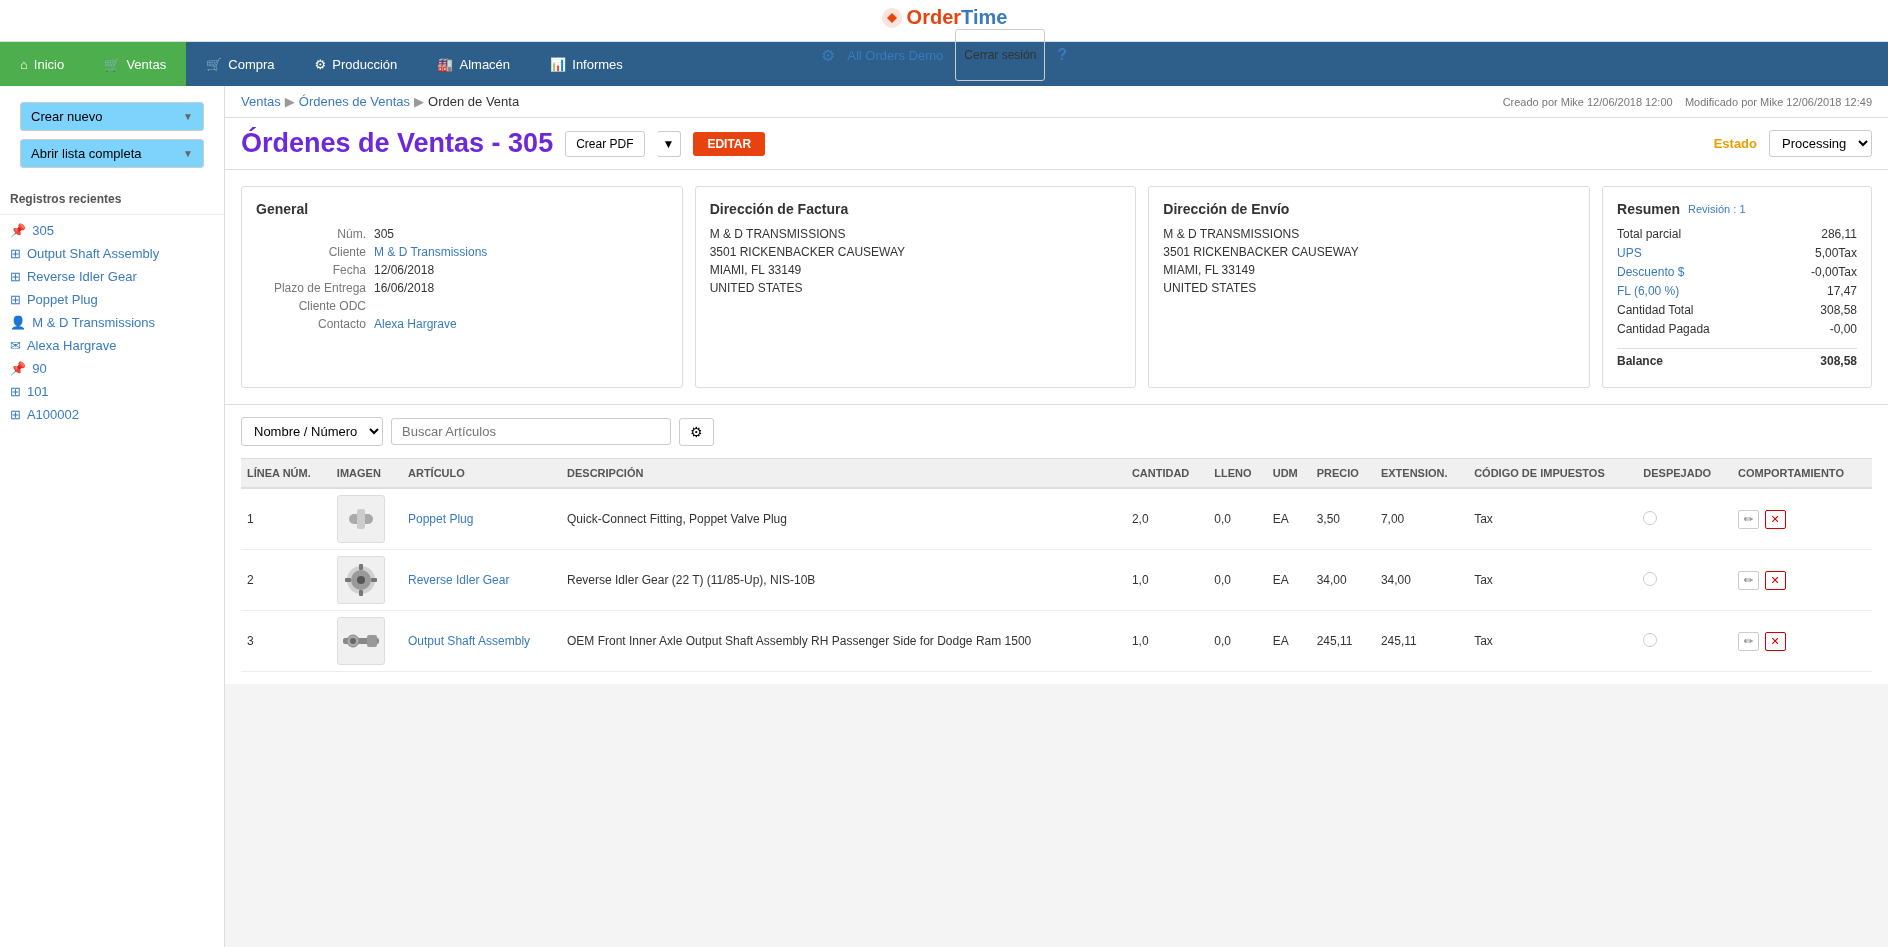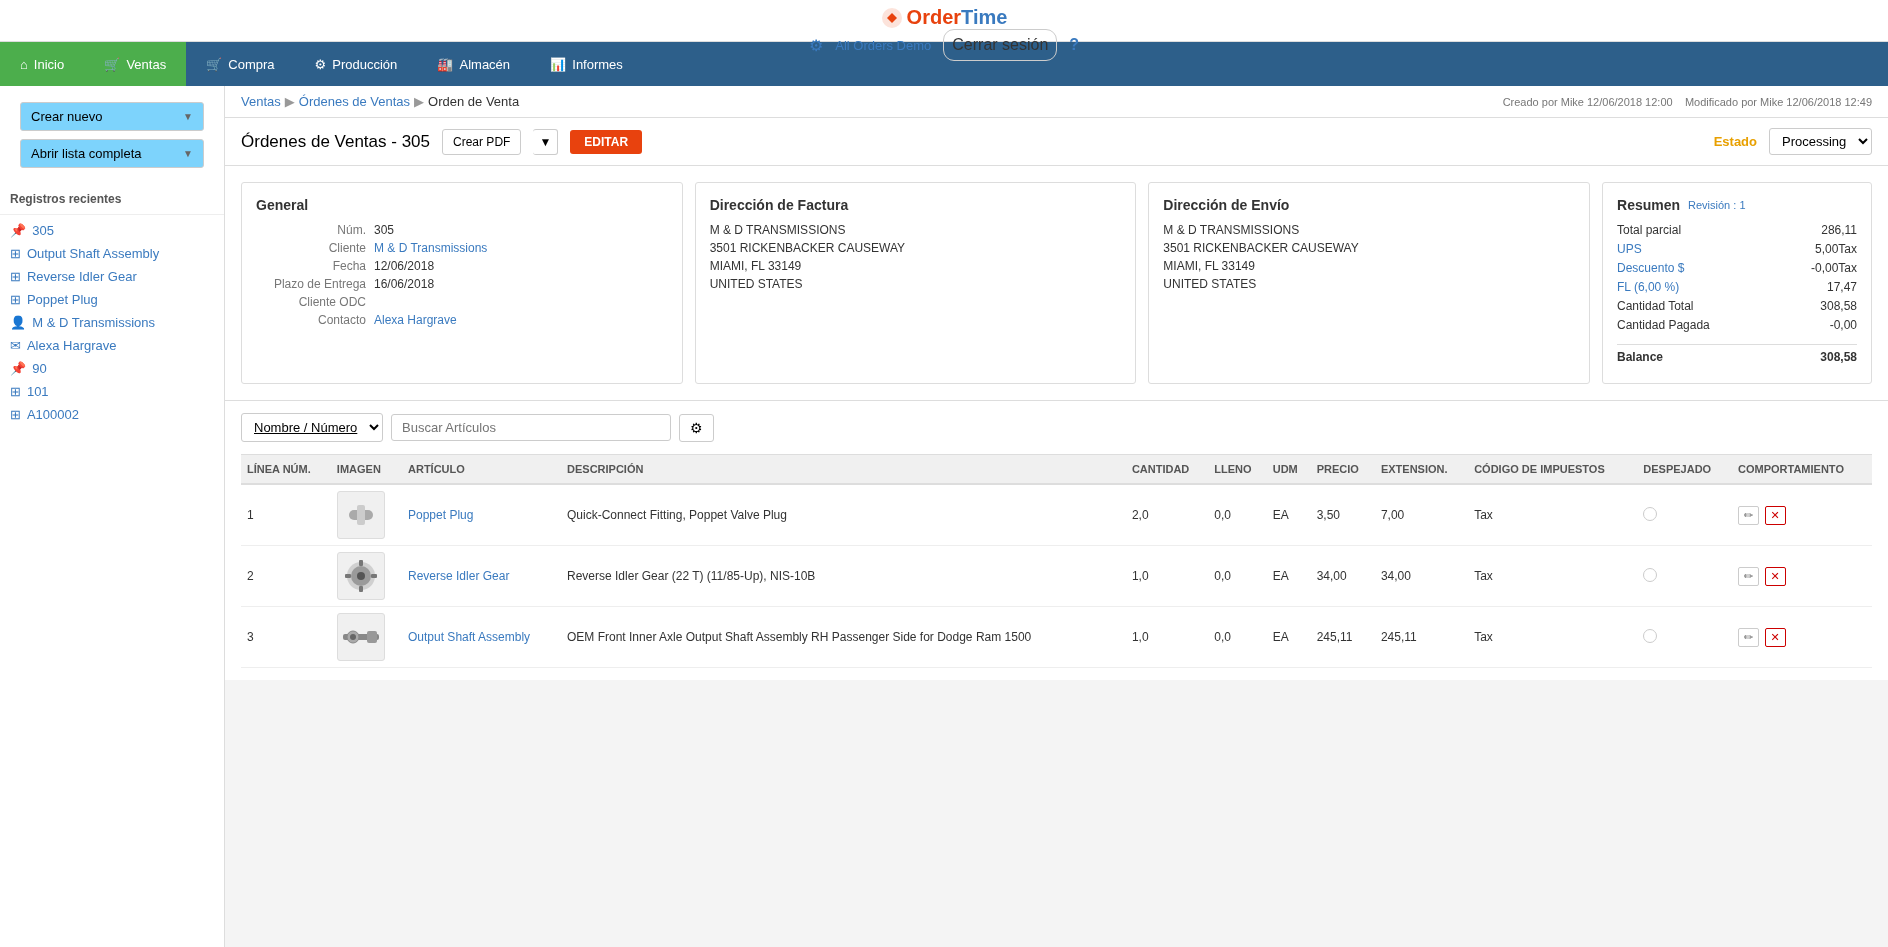--- a/index.html
+++ b/index.html
@@ -2,21 +2,21 @@
 <html><head>
   <meta charset="utf-8">
   <style>
     * { box-sizing: border-box; margin: 0; padding: 0; }
     body { font-family: Arial, Helvetica, sans-serif; font-size: 13px; color: #333; background: #f0f0f0; }
 
     
     #topbar { display: flex; align-items: center; justify-content: space-between; background: #fff; padding: 6px 16px; border-bottom: 1px solid #ddd; height: 42px; flex-direction: column; }
     #topbar .logo { display: flex; align-items: center; }
     #topbar .top-right { display: flex; align-items: center; gap: 12px; }
-    #topbar .cerrar { background: none; border: 1px solid #ccc; border-radius: 11px; padding: 6px 8px; cursor: pointer; font-size: 16px; color: #333; }
+    #topbar .cerrar { background: none; border: 1px solid #ccc; border-radius: 3px; padding: 18px 8px; cursor: pointer; font-size: 12px; color: #333; }
     #topbar .help { color: #3a7abf; font-size: 16px; font-weight: bold; cursor: pointer; }
 
     
     #navbar { display: flex; align-items: center; background: #2d5f8a; height: 44px; }
     .nav-item { display: flex; align-items: center; gap: 6px; padding: 0 20px; height: 44px; color: #fff; font-size: 13px; cursor: pointer; text-decoration: none; }
     .nav-item.active { background: #4cae4c; }
 
     
     #main-layout { display: flex; height: calc(947px - 42px - 44px); }
 
@@ -32,21 +32,21 @@
     #content { flex: 1; overflow-y: auto; padding: 0; background: #f4f4f4; }
     #breadcrumb-bar { background: #fff; padding: 8px 16px; border-bottom: 1px solid #ddd; display: flex; justify-content: space-between; align-items: center; }
     .breadcrumb { display: flex; gap: 4px; align-items: center; font-size: 13px; }
     .breadcrumb a { color: #3a7abf; text-decoration: none; }
     .breadcrumb .sep { color: #999; }
     .breadcrumb .current { color: #333; }
     .meta-info { font-size: 11px; color: #777; }
 
     
     #page-header { background: #fff; padding: 10px 16px; border-bottom: 1px solid #ddd; display: flex; align-items: center; gap: 12px; }
-    #page-header h1 { font-size: 17px; font-weight: normal; color: #000000; }
+    #page-header h1 { font-size: 27px; font-weight: bold; color: #6d28d9; }
     .btn-crear-pdf { background: #fff; border: 1px solid #ccc; border-radius: 3px; padding: 5px 10px; cursor: pointer; font-size: 12px; display: flex; align-items: center; gap: 2px; }
     .btn-pdf-split { background: #fff; border: 1px solid #ccc; border-radius: 3px; padding: 5px 6px; cursor: pointer; font-size: 12px; border-left: none; }
     .btn-editar { background: #e8420e; border: none; border-radius: 3px; padding: 5px 14px; cursor: pointer; font-size: 12px; color: #fff; font-weight: bold; }
     .estado-label { color: #e8a000; font-size: 13px; margin-left: auto; font-weight: bold; }
     .estado-select { border: 1px solid #ccc; border-radius: 3px; padding: 4px 8px; font-size: 13px; background: #fff; }
 
     
     #cards { display: flex; gap: 0; background: #fff; border-bottom: 1px solid #ddd; padding: 16px; gap: 12px; }
     .card { background: #fff; border: 1px solid #ddd; border-radius: 3px; padding: 14px; flex: 1; }
     .card h3 { font-size: 14px; font-weight: bold; margin-bottom: 10px; color: #333; }
@@ -66,21 +66,21 @@
 
     
     #tabs { background: #fff; border-bottom: 2px solid #ddd; padding: 0 16px; display: flex; gap: 0; }
     .tab { padding: 10px 14px; cursor: pointer; font-size: 13px; color: #3a7abf; border-bottom: 3px solid transparent; margin-bottom: -2px; }
     .tab.active { color: #333; border-bottom: 3px solid #e8420e; font-weight: bold; }
     .tab-activity { padding: 6px 16px; font-size: 13px; color: #3a7abf; cursor: pointer; }
 
     
     #items-area { background: #fff; padding: 12px 16px; }
     .search-bar { display: flex; gap: 8px; margin-bottom: 12px; align-items: center; }
-    .search-select { border: 1px solid #ccc; border-radius: 3px; padding: 5px 8px; font-size: 13px; background: #fff; text-decoration: underline; }
+    .search-select { border: 1px solid #ccc; border-radius: 3px; padding: 5px 8px; font-size: 13px; background: #fff; }
     .search-input { border: 1px solid #ccc; border-radius: 3px; padding: 5px 10px; font-size: 13px; width: 280px; }
     .search-gear { border: 1px solid #ccc; border-radius: 3px; padding: 5px 10px; cursor: pointer; background: #fff; font-size: 14px; }
 
     table { width: 100%; border-collapse: collapse; font-size: 12px; }
     thead tr { background: #f0f0f0; }
     th { padding: 8px 6px; text-align: left; font-size: 11px; font-weight: bold; color: #555; border-bottom: 2px solid #ddd; border-top: 1px solid #ddd; white-space: nowrap; }
     td { padding: 6px 6px; border-bottom: 1px solid #eee; vertical-align: middle; }
     .item-link { color: #3a7abf; text-decoration: none; }
     .radio-circle { width: 14px; height: 14px; border-radius: 50%; border: 1px solid #ccc; display: inline-block; background: #fff; cursor: pointer; }
     .action-btn { background: none; border: 1px solid #ccc; border-radius: 2px; padding: 2px 5px; cursor: pointer; font-size: 11px; margin-right: 2px; color: #555; }

